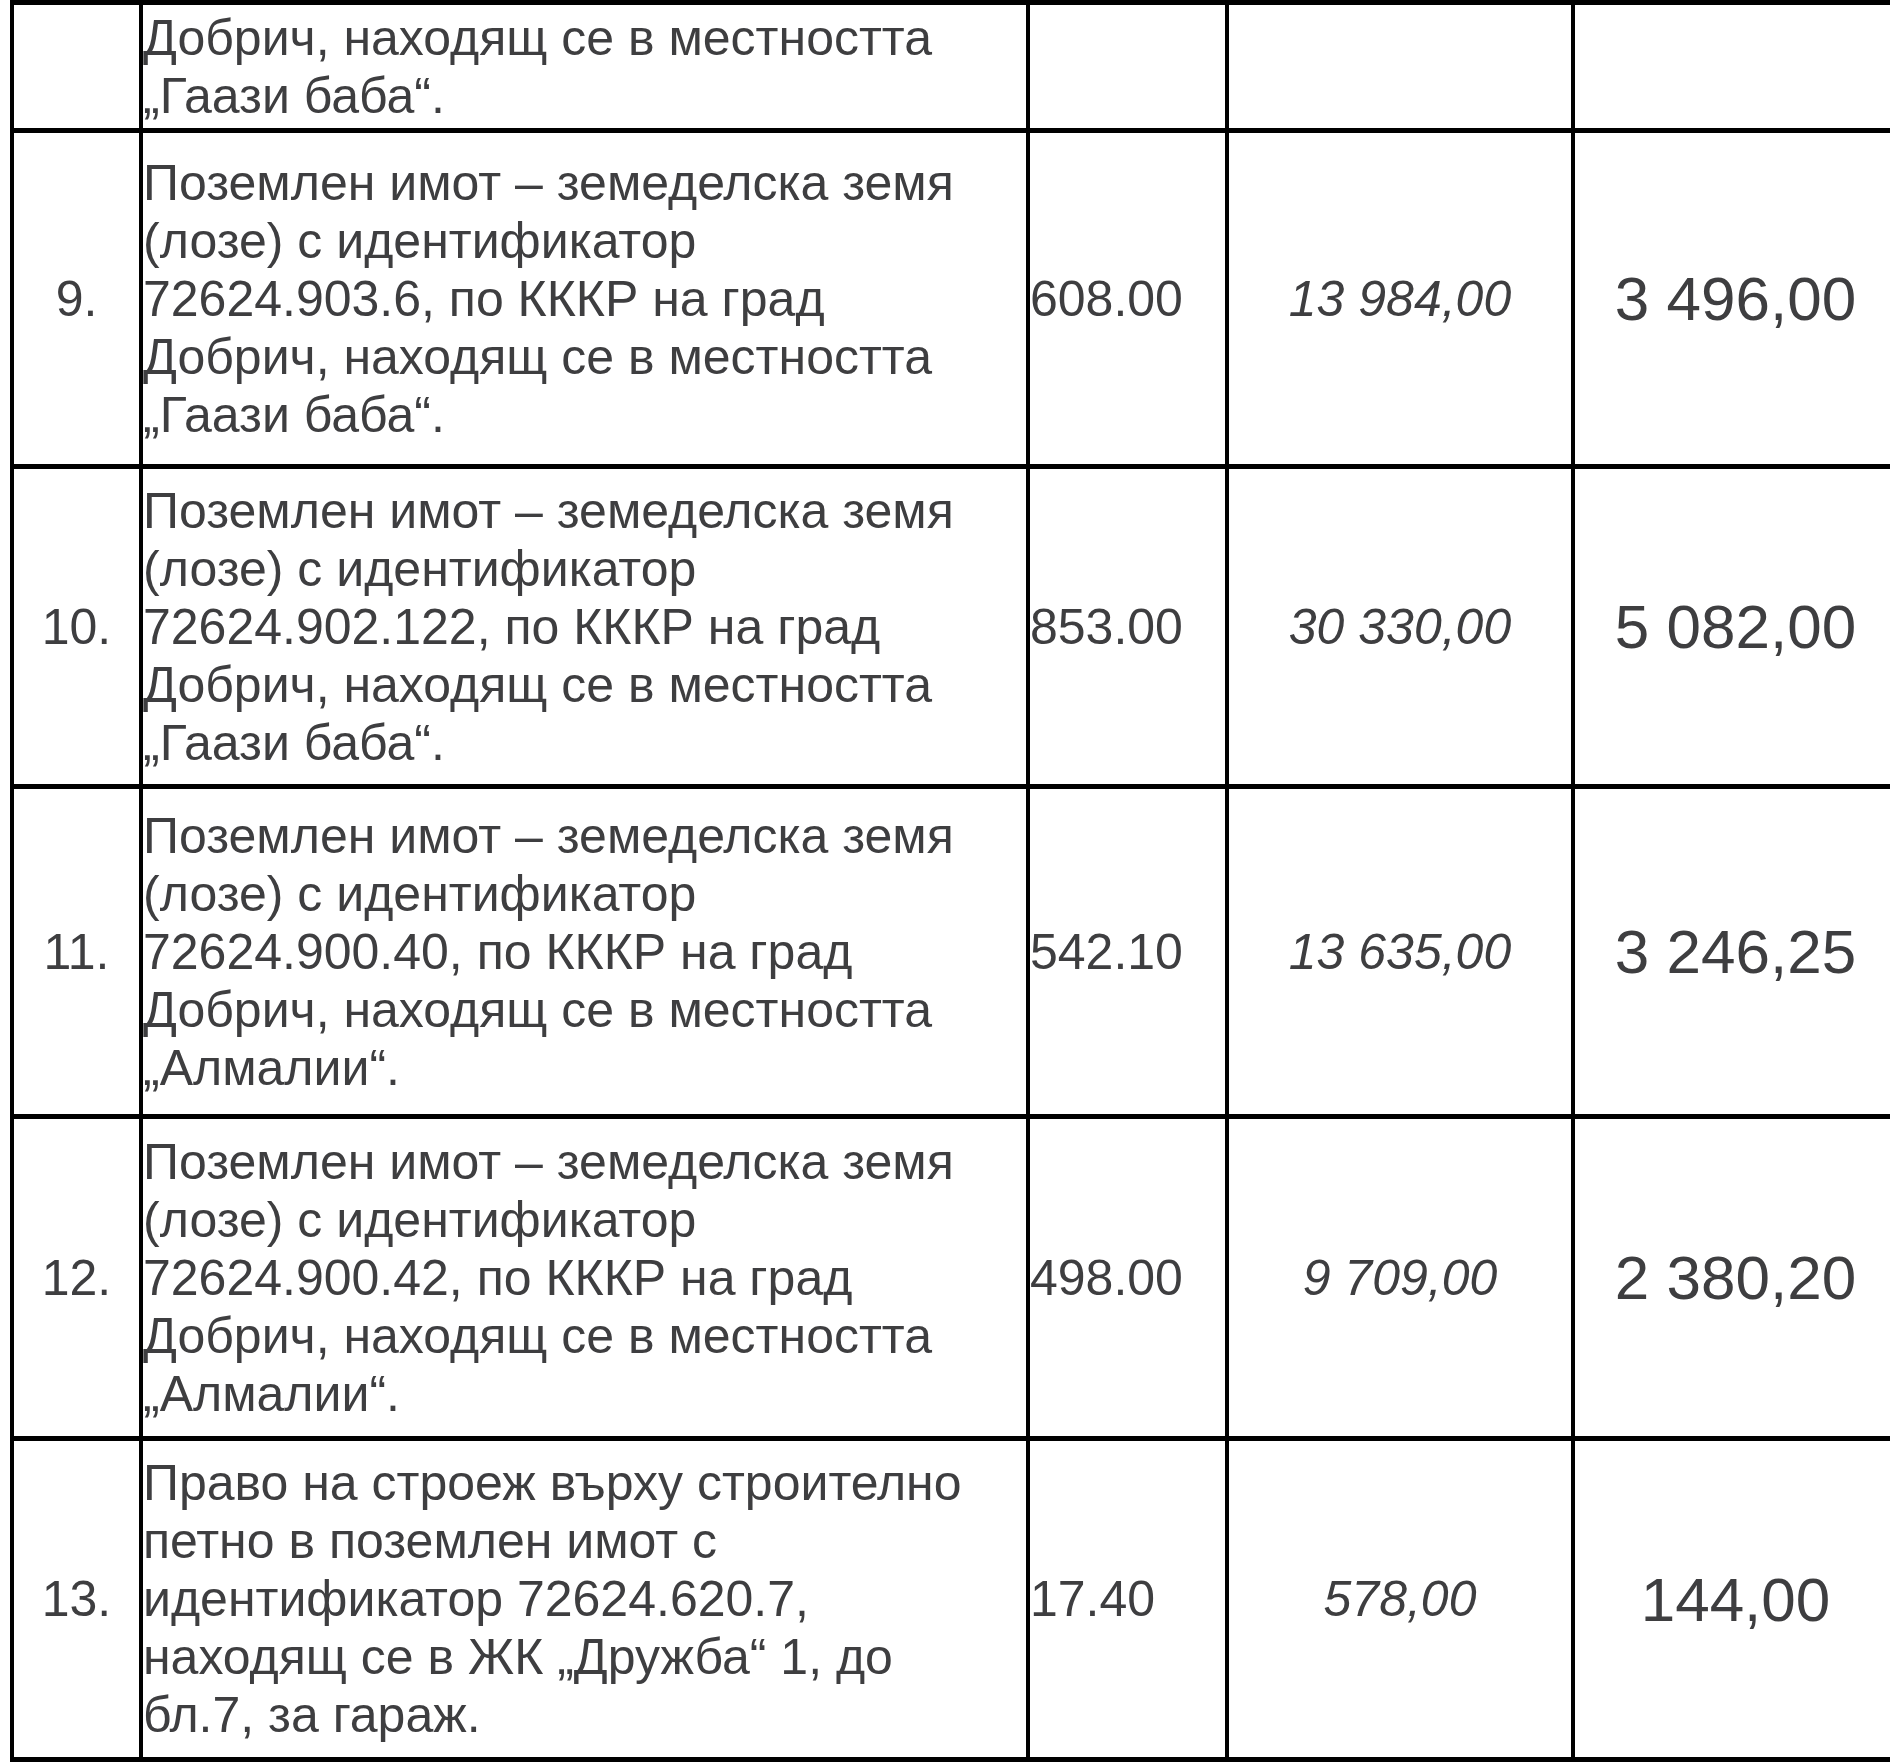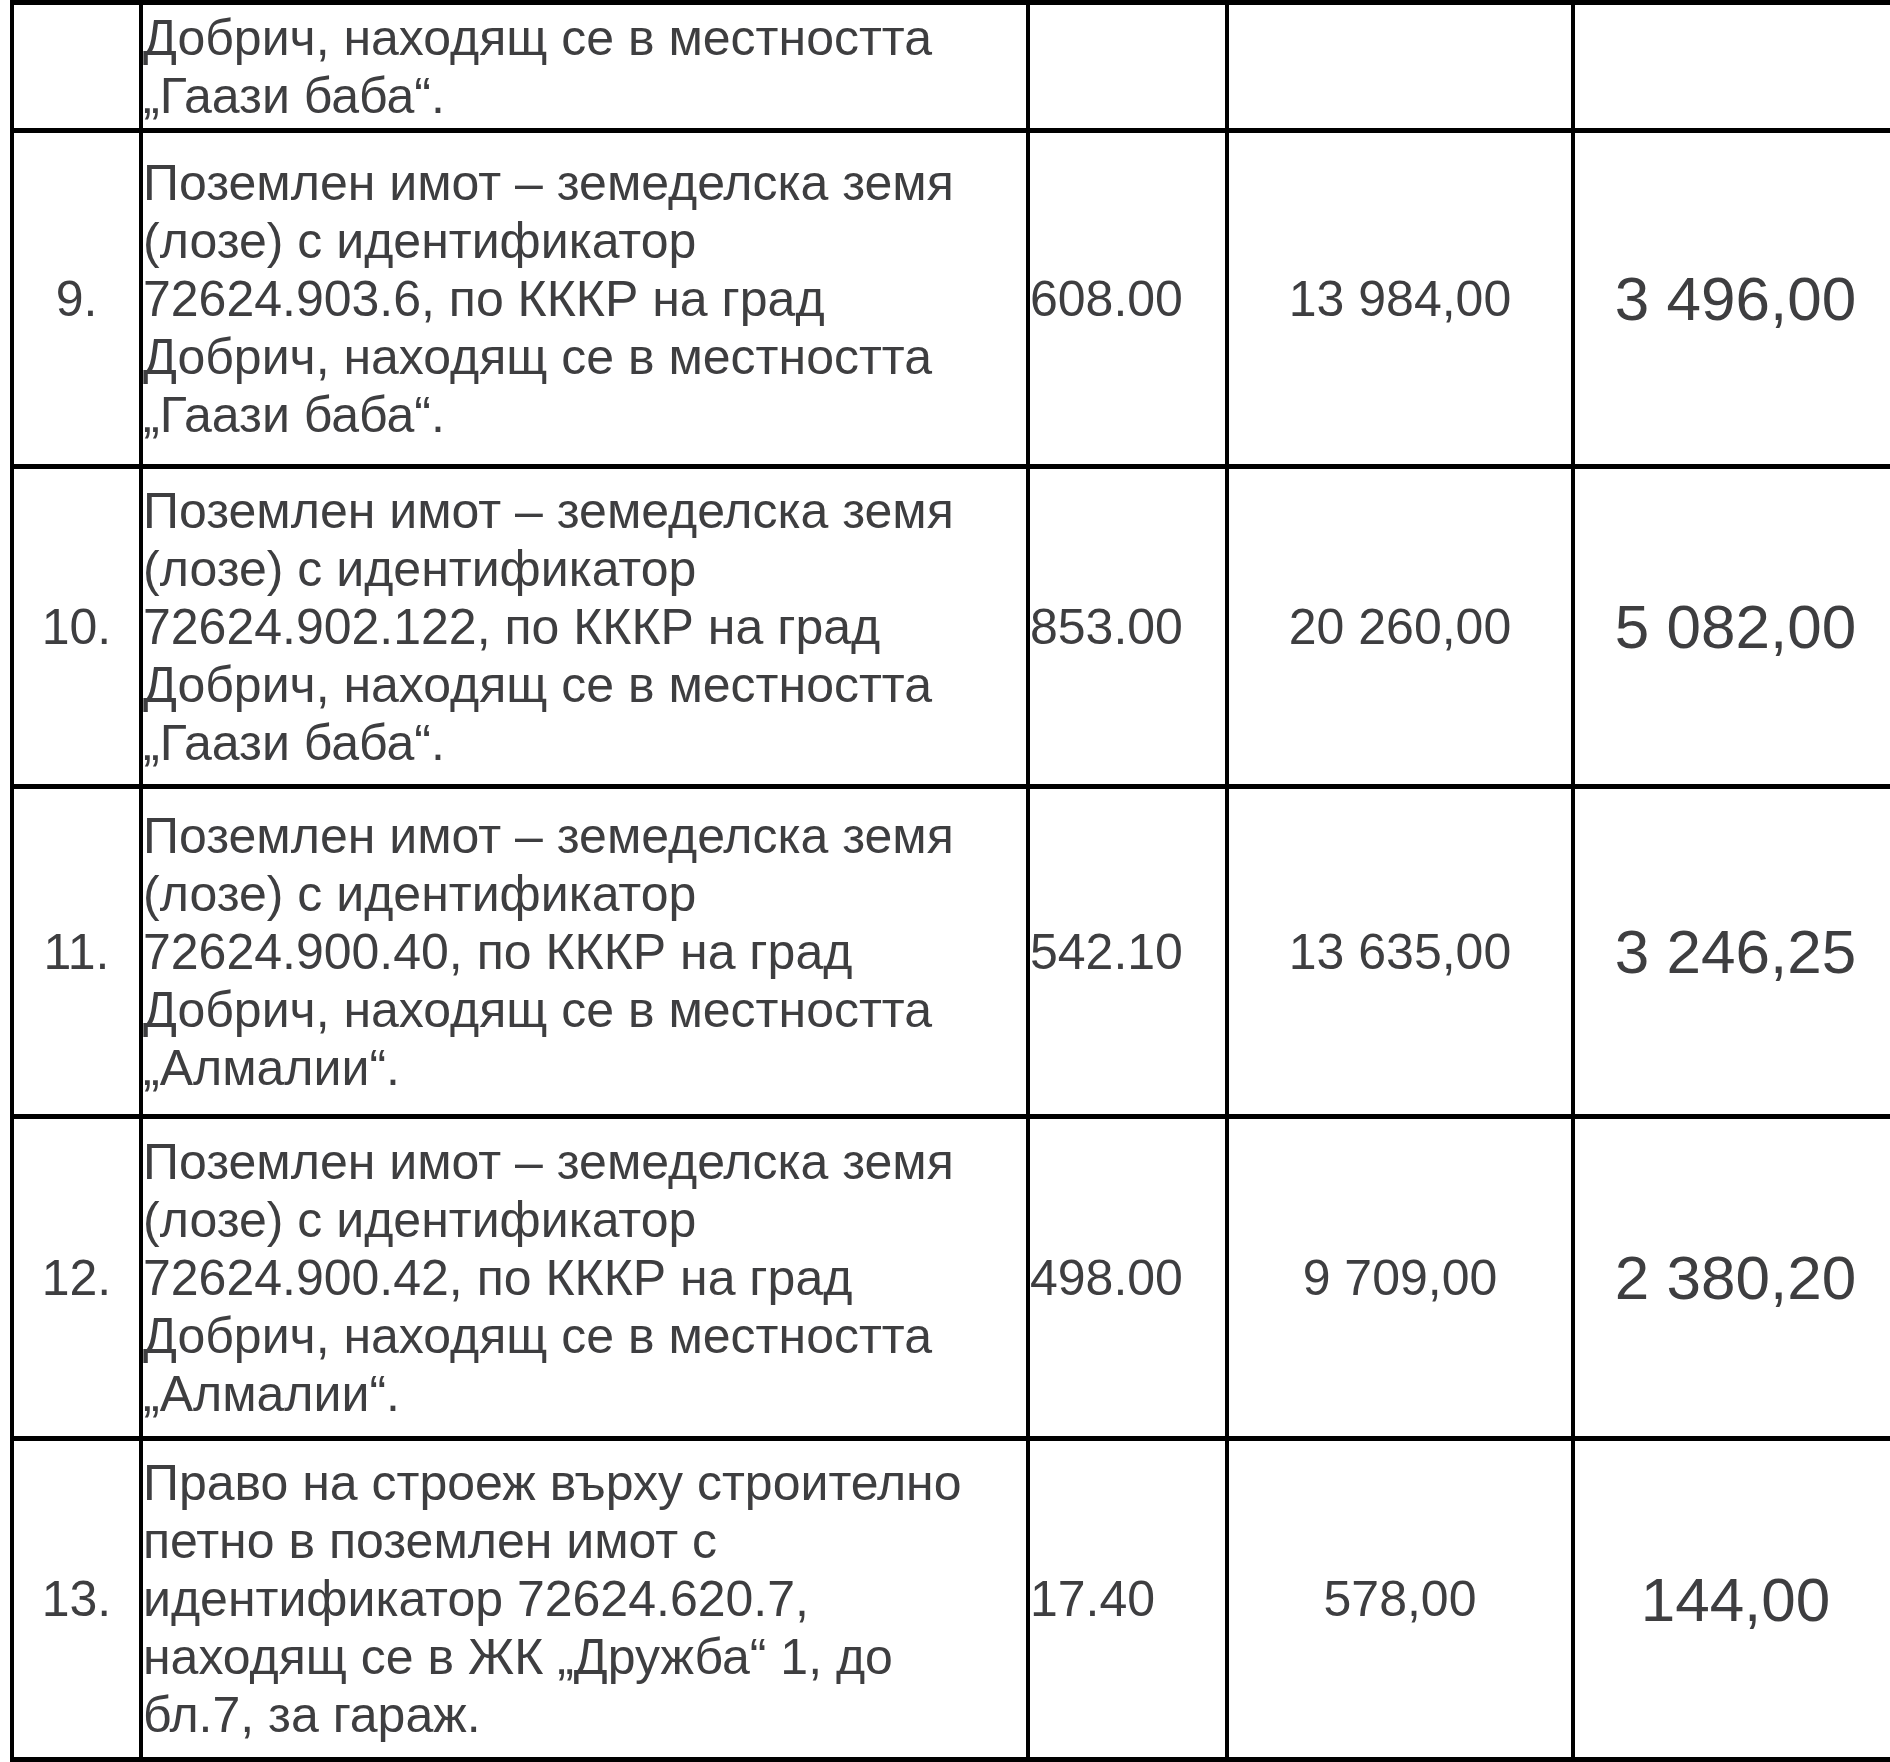--- a/index.html
+++ b/index.html
@@ -44,20 +44,21 @@
     white-space: nowrap;
   }
   td.c-n1 {
     width: 195px;
     font-size: 50px;
   }
   td.c-n2 {
     width: 342px;
     text-align: center;
     font-size: 50px;
+    font-style: italic;
   }
   td.c-n3 {
     text-align: center;
     font-size: 62px;
   }
 </style>
 </head>
 <body>
 
 <table class="prop-table">
@@ -91,21 +92,21 @@
     <tr style="height:320px;">
       <td class="c-num">10.</td>
       <td class="c-desc">
         <div class="ln">Поземлен имот – земеделска земя</div>
         <div class="ln">(лозе) с идентификатор</div>
         <div class="ln">72624.902.122, по КККР на град</div>
         <div class="ln">Добрич, находящ се в местността</div>
         <div class="ln">„Гаази баба“.</div>
       </td>
       <td class="c-n1">853.00</td>
-      <td class="c-n2">20 260,00</td>
+      <td class="c-n2">30 330,00</td>
       <td class="c-n3">5 082,00</td>
     </tr>
 
     <tr style="height:330px;">
       <td class="c-num">11.</td>
       <td class="c-desc">
         <div class="ln">Поземлен имот – земеделска земя</div>
         <div class="ln">(лозе) с идентификатор</div>
         <div class="ln">72624.900.40, по КККР на град</div>
         <div class="ln">Добрич, находящ се в местността</div>

